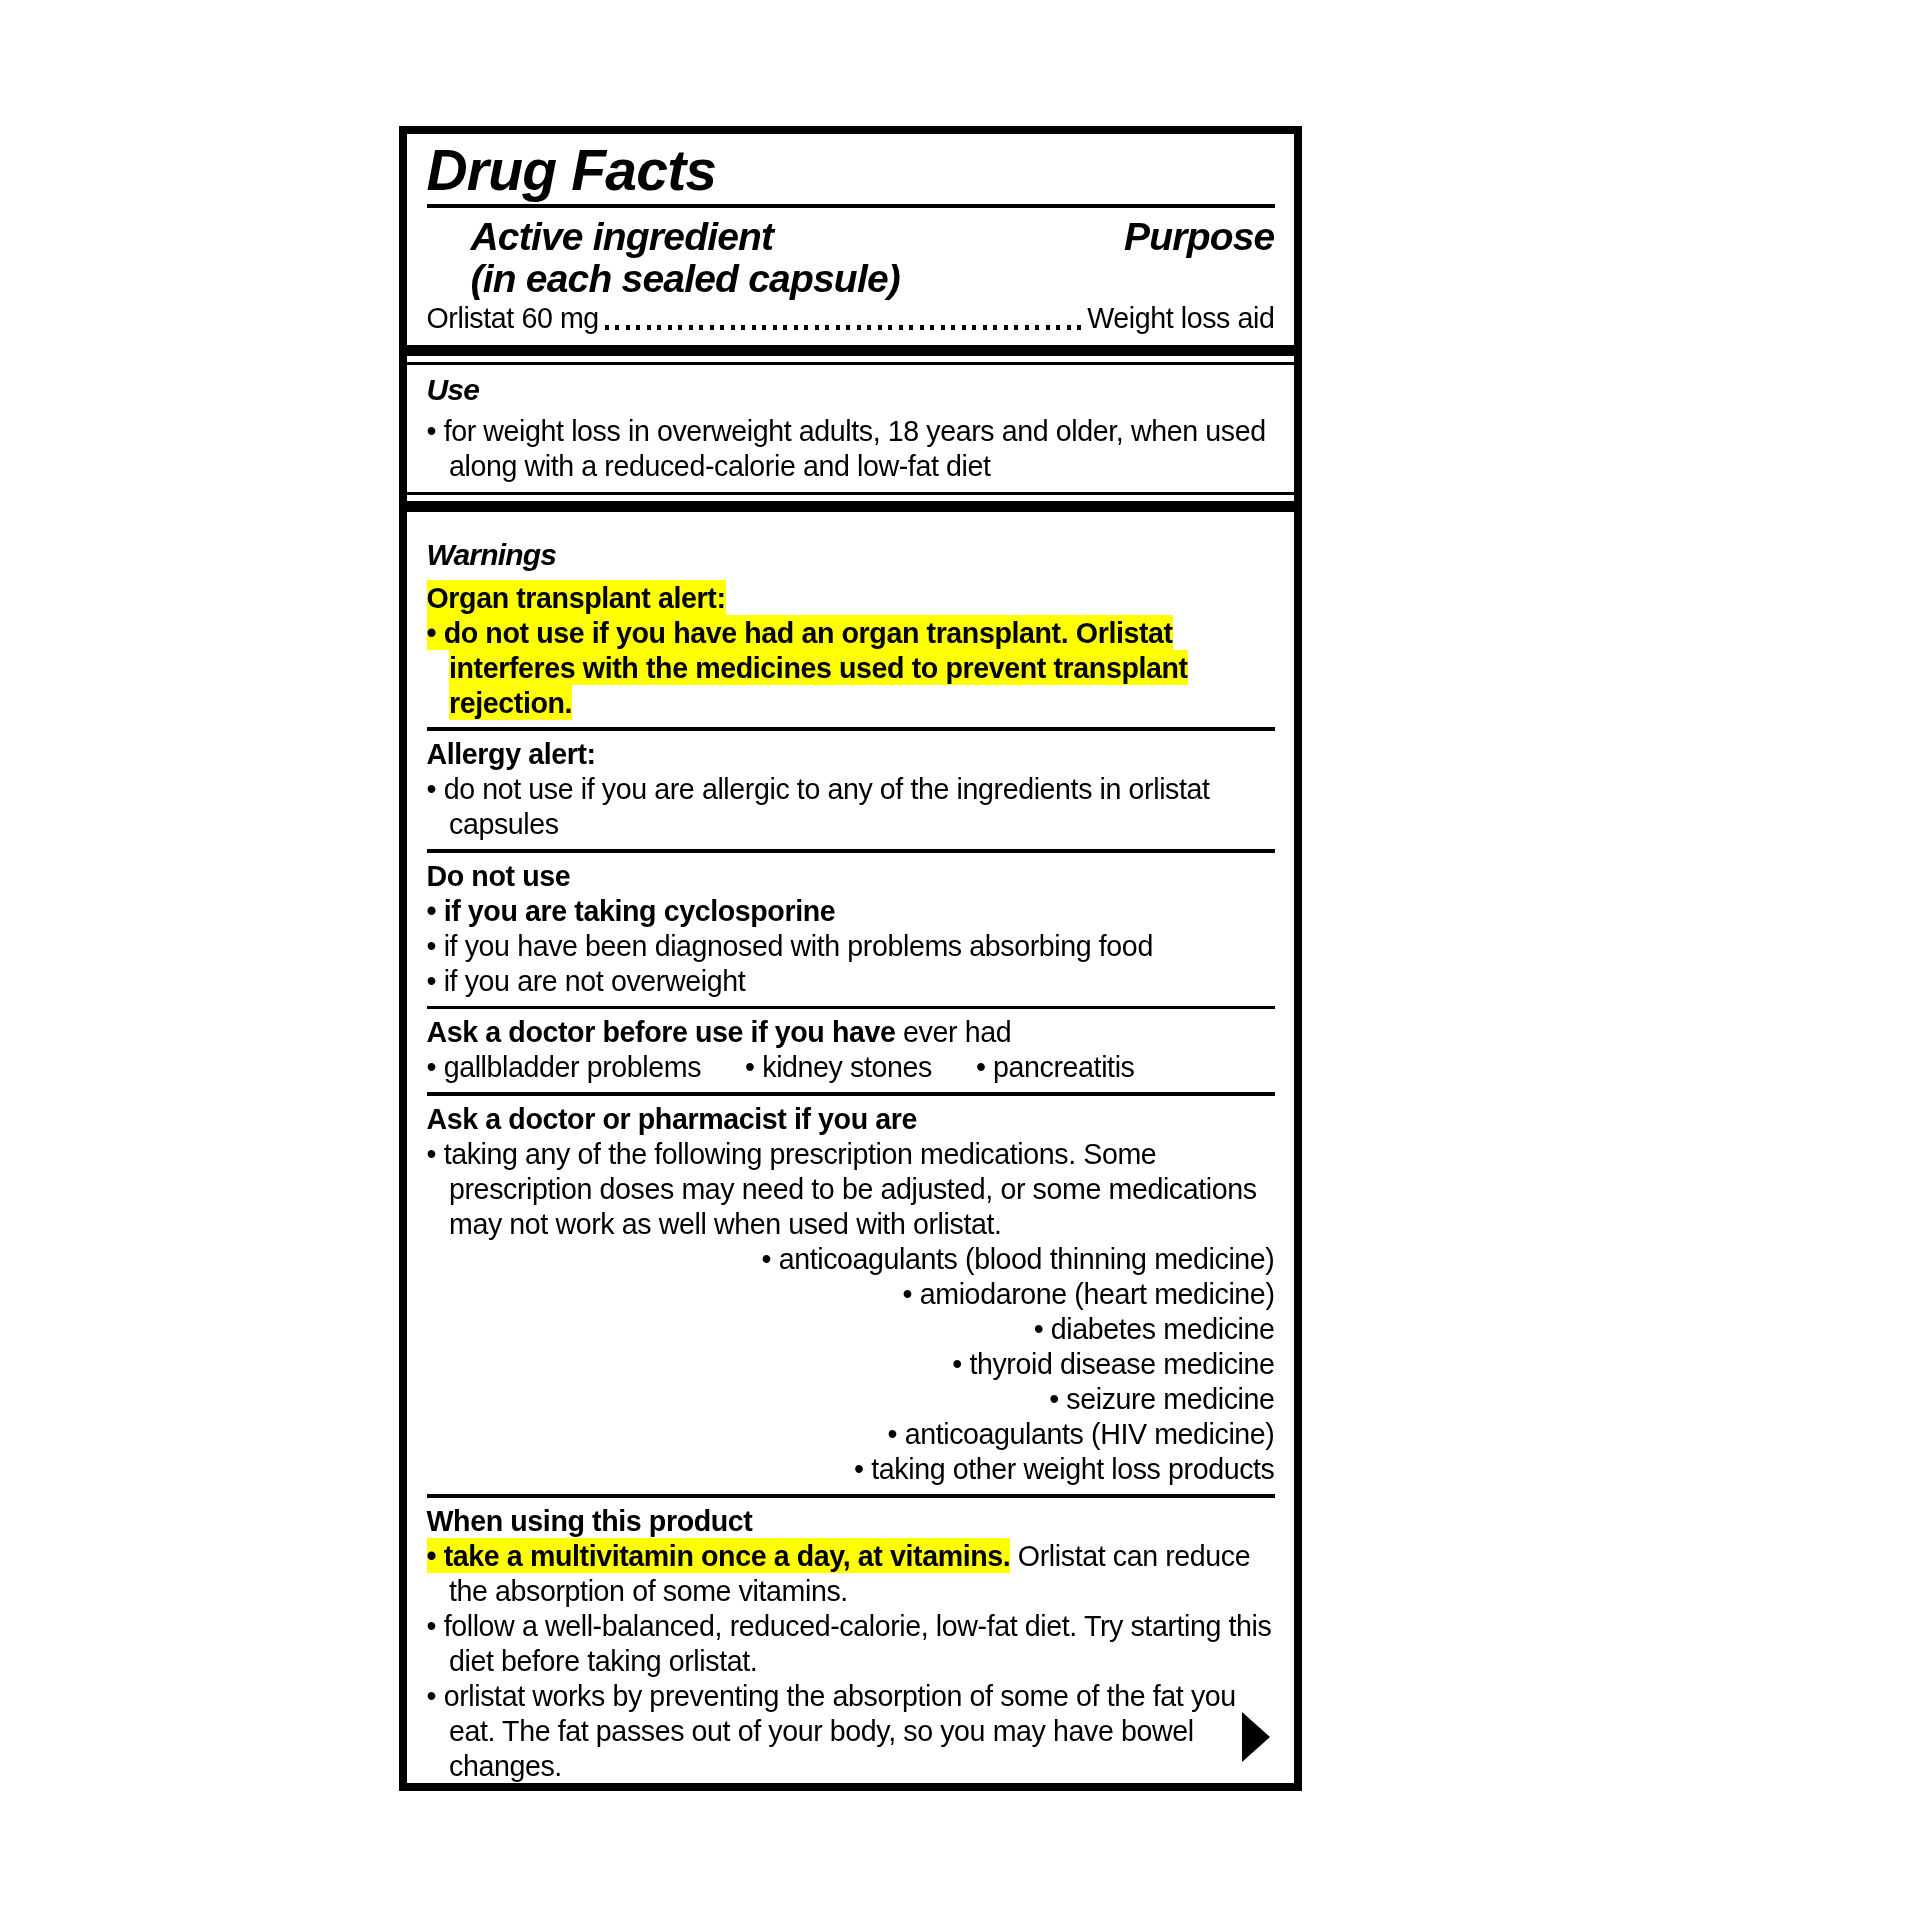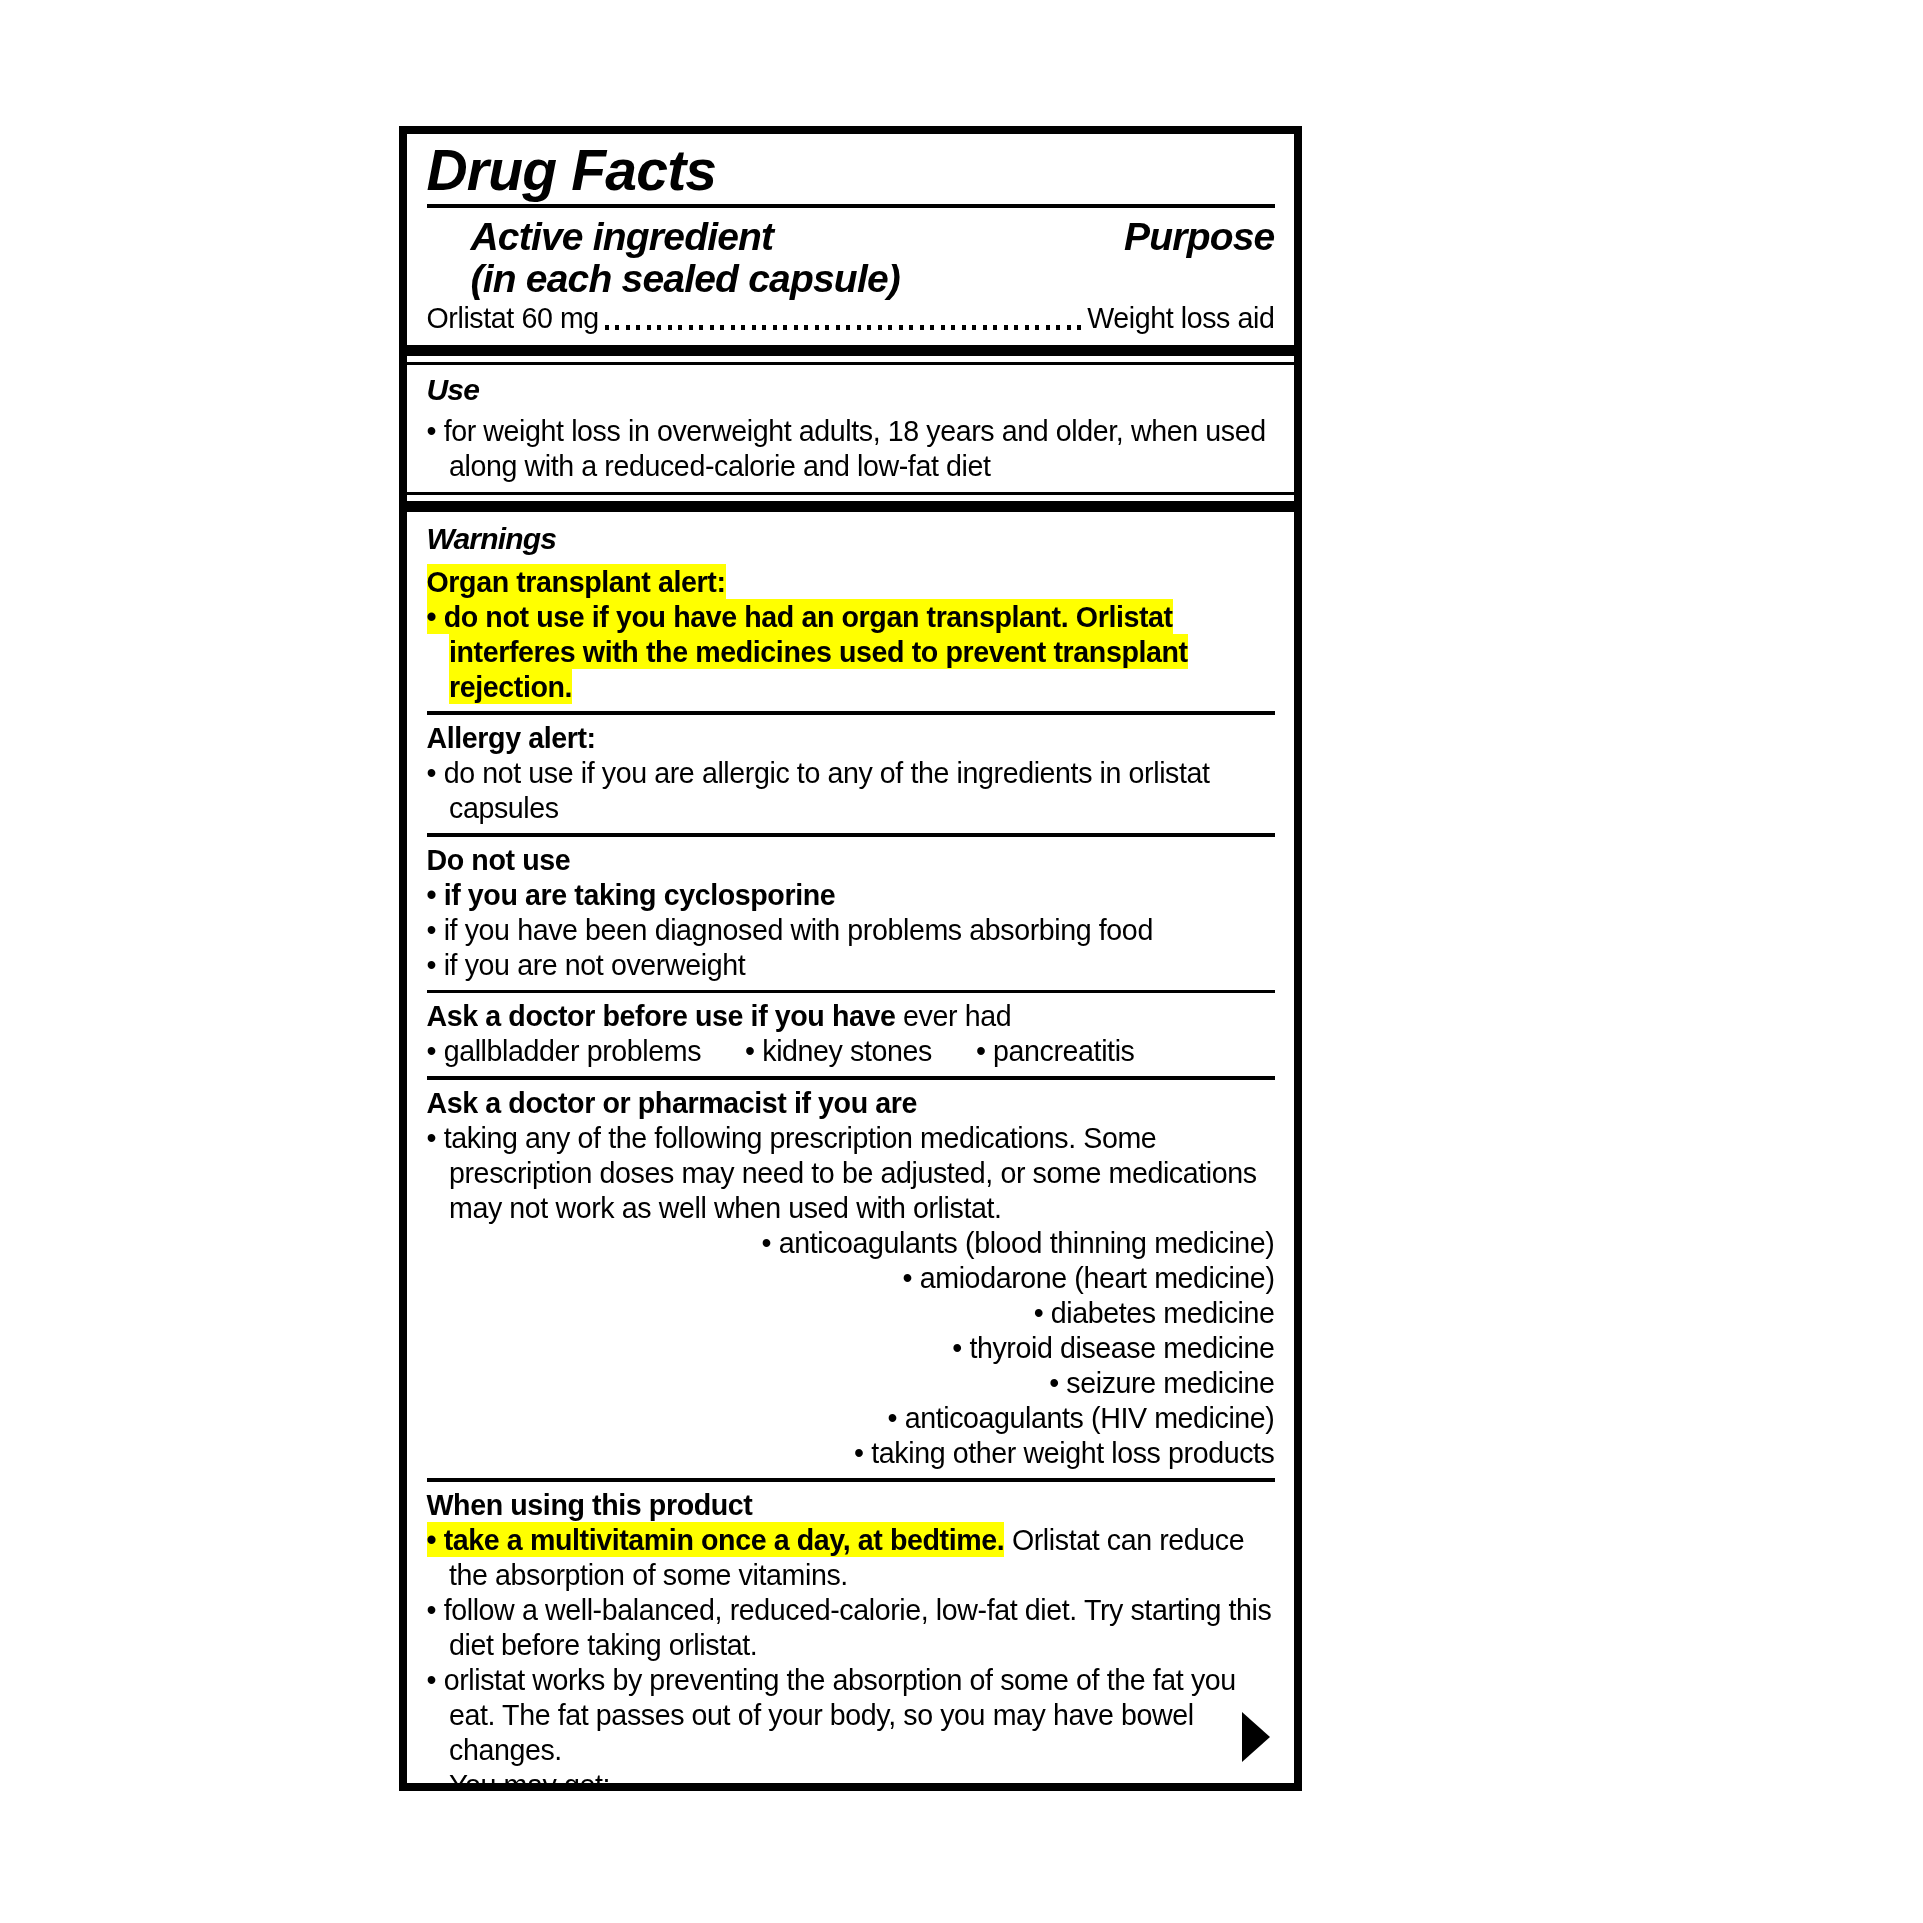--- a/index.html
+++ b/index.html
@@ -27,21 +27,21 @@
   
   .bar{height:11.3px;background:#000;}
   .sub-rule{height:3.8px;background:#000;margin:6.8px 0 6px 0;}
 
   
   .use-box{border-top:3.8px solid #000;border-bottom:3.8px solid #000;margin:6px 0;
            padding-top:1.5px;padding-bottom:7.5px;}
   .h1{font-size:30px;line-height:48px;font-weight:bold;font-style:italic;letter-spacing:-0.8px;}
 
   
-  .warnings{padding-top:3px;position:relative;}
+  .warnings{padding-top:3px;position:relative;margin-top:16px;}
   .body-txt,.bullet,.subhead{font-size:28.6px;line-height:35px;letter-spacing:-0.4px;}
   .subhead{font-weight:bold;margin-top:1.5px;}
   .subhead .normal{font-weight:normal;}
   .bullet{padding-left:22.5px;text-indent:-22.5px;}
   .bullet::before{content:"\2022\00a0";}
   .bullet.nob::before{content:"";}
   .sub-bullet{margin-left:27px;text-align:right;}
   .bold{font-weight:bold;}
   .note-line{padding-left:22.5px;}
   .inline-items{display:flex;font-size:28.6px;line-height:35px;letter-spacing:-0.4px;}
@@ -133,21 +133,21 @@
         <div class="bullet sub-bullet">diabetes medicine</div>
         <div class="bullet sub-bullet">thyroid disease medicine</div>
         <div class="bullet sub-bullet">seizure medicine</div>
         <div class="bullet sub-bullet">anticoagulants (HIV medicine)</div>
         <div class="bullet sub-bullet">taking other weight loss products</div>
       </div>
       <div class="sub-rule"></div>
 
       <div>
         <div class="subhead">When using this product</div>
-        <div class="bullet nob"><span class="hl hl-b">take a multivitamin once a day, at bedtime.</span><span> Orlistat can reduce the absorption of some vitamins.</span></div>
+        <div class="bullet nob"><span class="hl hl-b">take a multivitamin once a day, at vitamins.</span><span> Orlistat can reduce the absorption of some vitamins.</span></div>
         <div class="bullet">follow a well-balanced, reduced-calorie, low-fat diet. Try starting this diet before taking orlistat.</div>
         <div class="bullet">orlistat works by preventing the absorption of some of the fat you eat. The fat passes out of your body, so you may have bowel changes.</div>
         <div class="note-line body-txt">You may get:</div>
         <div class="bullet sub-bullet">gas with oily spotting</div>
         <div class="bullet sub-bullet">loose stools</div>
         <div class="bullet sub-bullet">more frequent stools that may be hard to control</div>
       </div>
     </div>
 
     <div class="arrow"></div>

